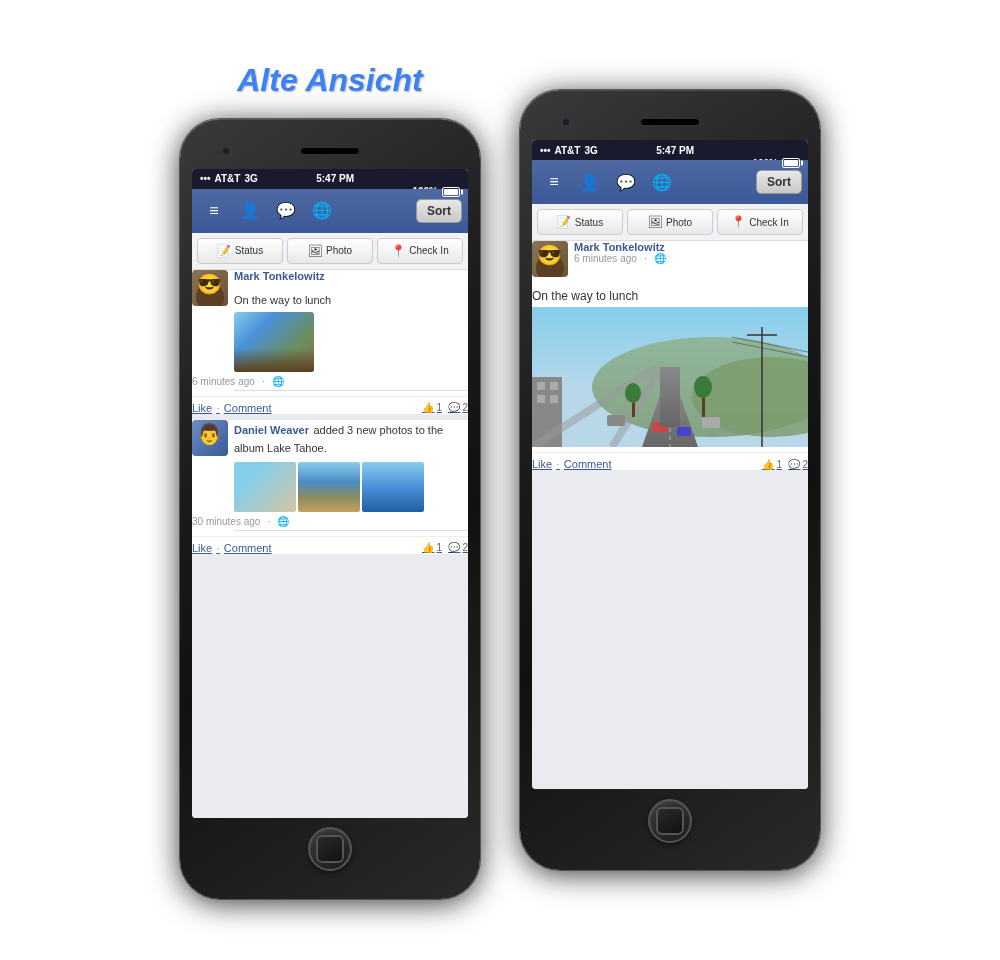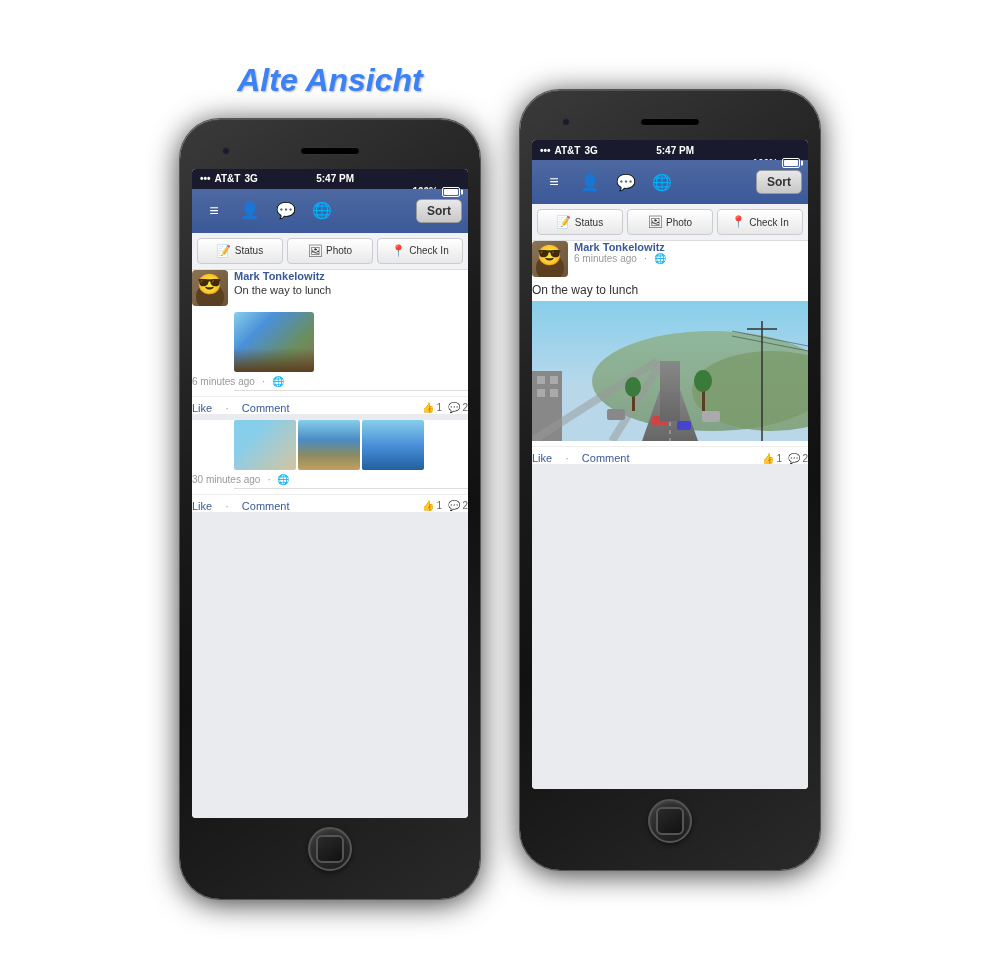--- a/index.html
+++ b/index.html
@@ -289,21 +289,21 @@
 
     .post-author {
       font-size: 11px;
       font-weight: bold;
       color: #3b5998;
     }
 
     .post-text {
       font-size: 11px;
       color: #333;
-      margin-top: 2px;
+      margin-top: 12px;
     }
 
     .post-timestamp {
       font-size: 10px;
       color: #999;
       display: flex;
       align-items: center;
       gap: 7px;
     }
 
@@ -390,21 +390,22 @@
 
     
     .post-actions {
       display: flex;
       align-items: center;
       border-top: 1px solid #eee;
       margin-top: 5px;
       padding-top: 5px;
       font-size: 11px;
       color: #3b5998;
-      gap: 13px;
+      gap: 4px;
+      text-decoration: underline;
     }
 
     .post-action-like, .post-action-comment {
       cursor: pointer;
       color: #3b5998;
     }
 
     .post-action-dot {
       color: #999;
     }
@@ -550,20 +551,29 @@
                 </span>
                 <span class="count-item">
                   <span>💬</span>
                   <span>2</span>
                 </span>
               </div>
             </div>
           </div>
 
           <div class="post-card">
+            <div class="post-header">
+              <div class="avatar">
+                <div class="avatar-daniel"></div>
+              </div>
+              <div class="post-meta">
+                <span class="post-author">Daniel Weaver</span>
+                <span class="post-text">added 3 new photos to the album Lake Tahoe.</span>
+              </div>
+            </div>
 
             <div class="photo-grid">
               <div class="photo-thumb photo-thumb-1"></div>
               <div class="photo-thumb photo-thumb-2"></div>
               <div class="photo-thumb photo-thumb-3"></div>
             </div>
             <div class="post-timestamp">
               <span>30 minutes ago</span>
               <span>·</span>
               <span class="globe-icon">🌐</span>

